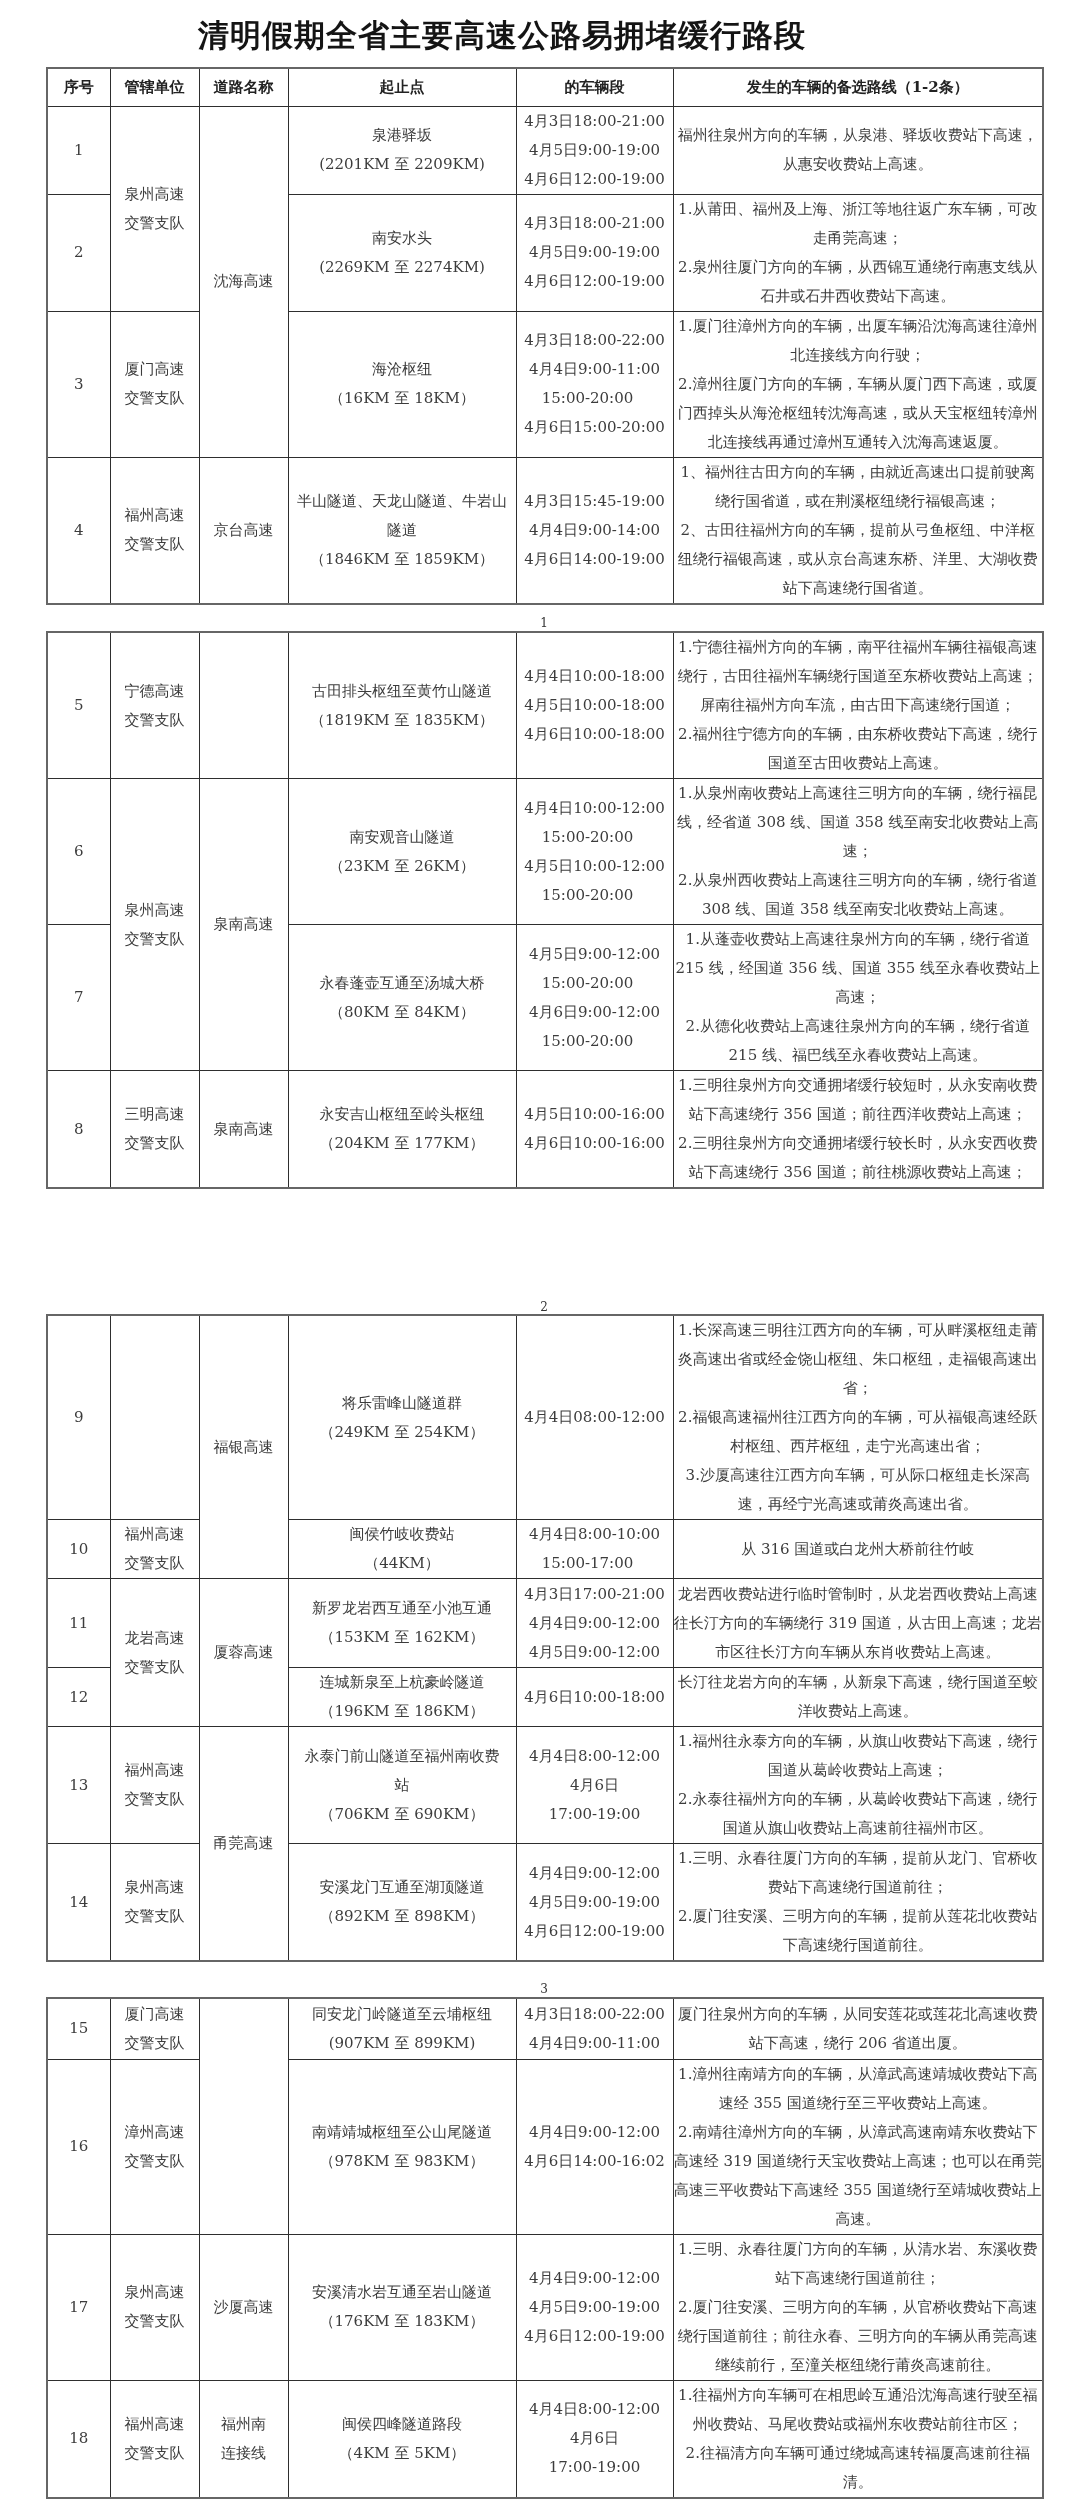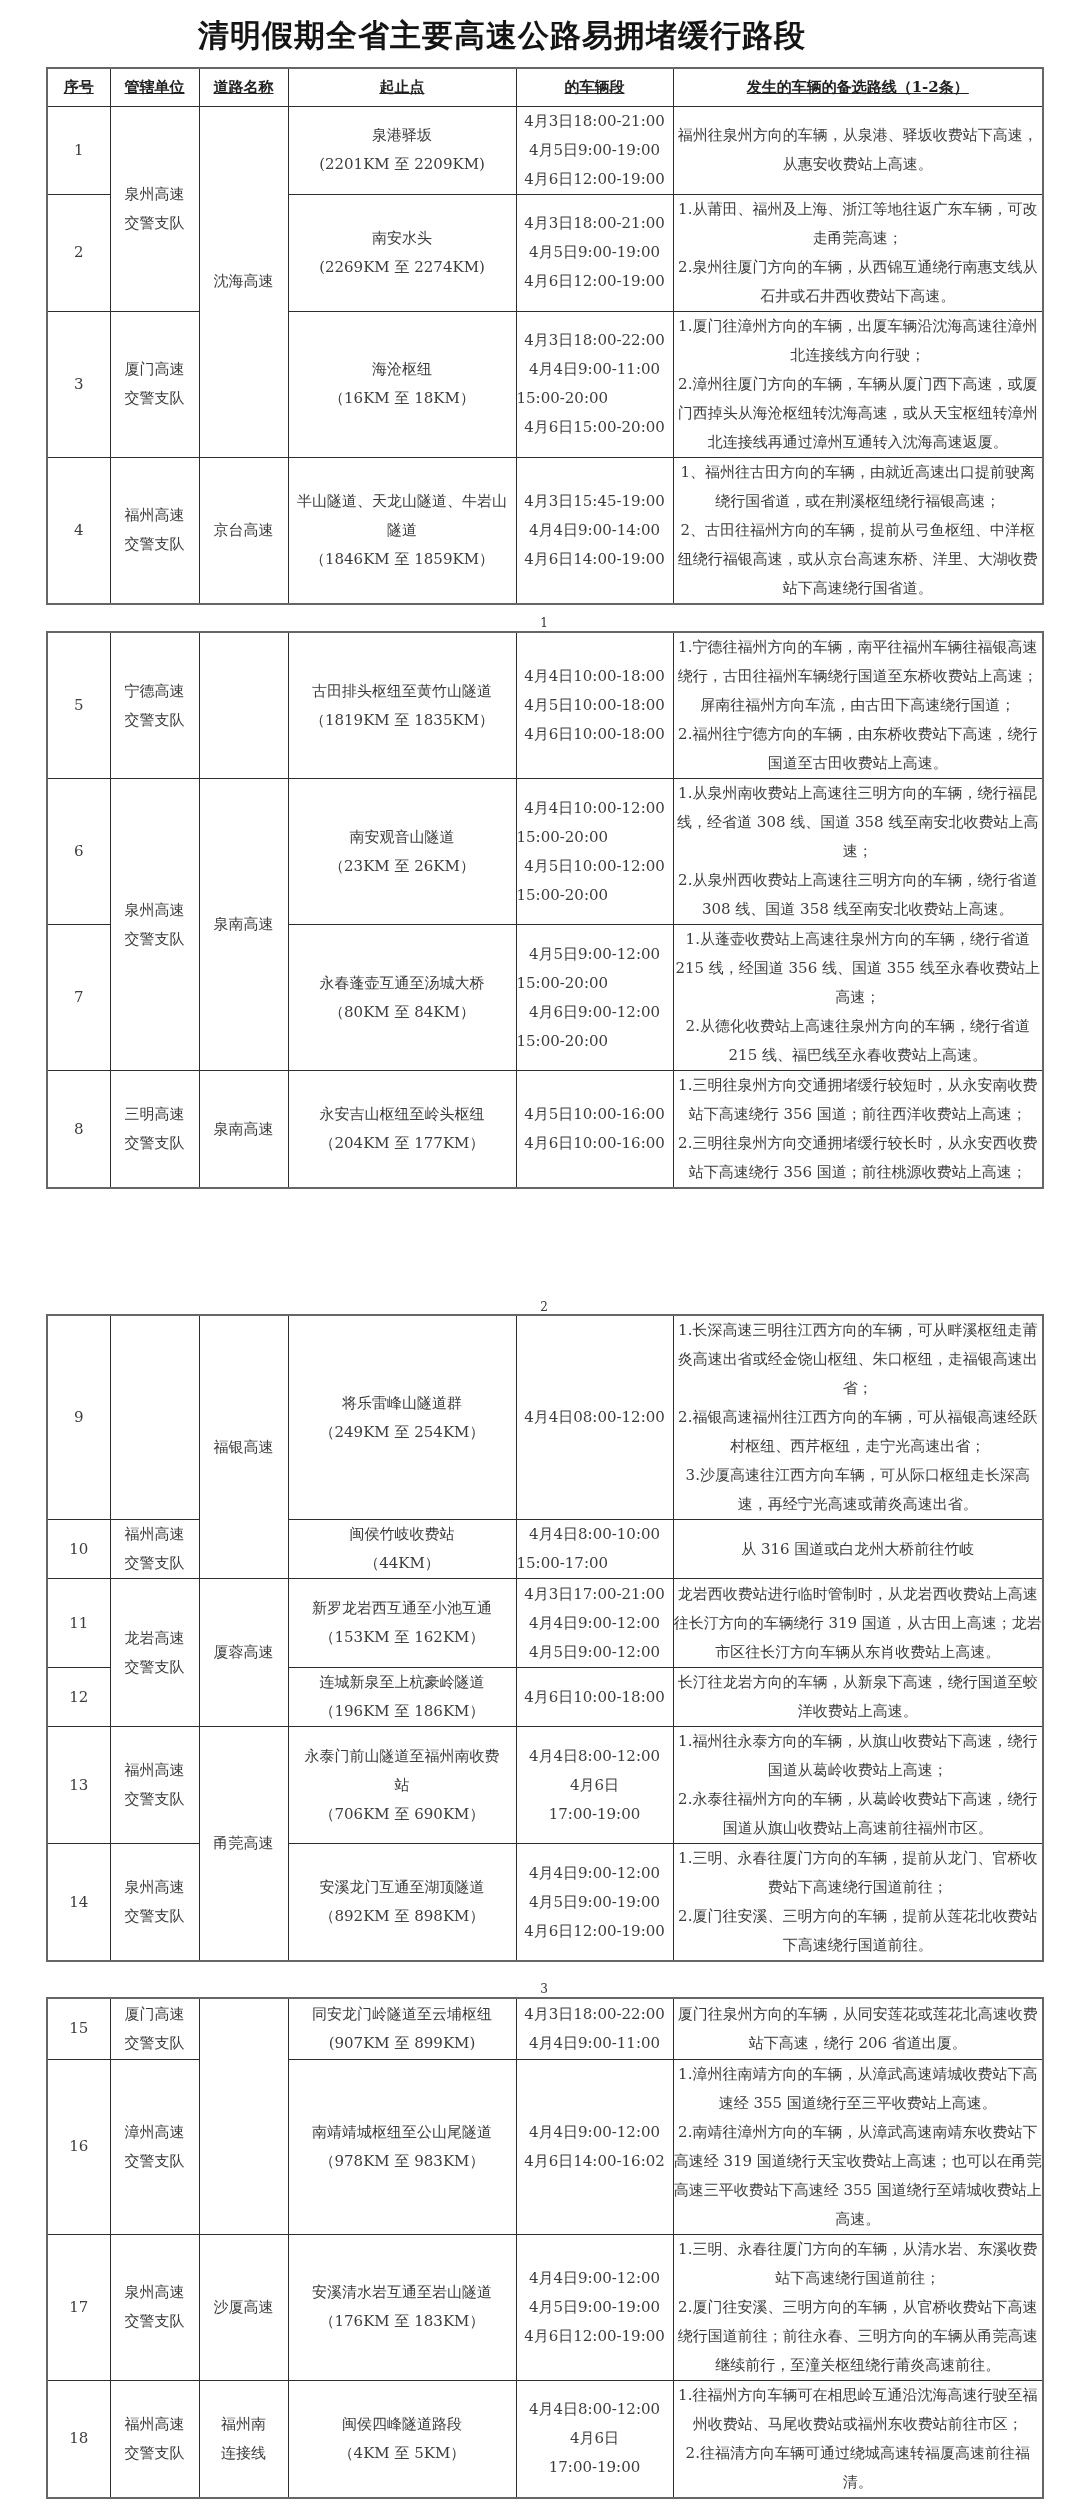--- a/index.html
+++ b/index.html
@@ -7,23 +7,23 @@
          font-family:"DejaVu Serif", "Liberation Serif", serif; color:#3c3c3c; }
   .title { position:absolute; top:14px; left:0; width:1004px; text-align:center;
            font-family:"DejaVu Sans", "Liberation Sans", sans-serif; font-size:31px;
            line-height:42px; color:#141414; font-weight:600; letter-spacing:1px; }
   .page-num { position:absolute; left:46px; width:996px; text-align:center; font-size:12px;
               line-height:14px; color:#333; }
   table.sheet { position:absolute; left:46px; width:996px; border-collapse:collapse;
                 table-layout:fixed; font-size:15px; border:2px solid #666; }
   table.sheet td, table.sheet th { border:1.5px solid #2e2e2e; padding:0; vertical-align:middle;
                 text-align:center; line-height:29px; overflow:hidden; }
-  table.sheet th { font-weight:bold; color:#222; font-size:15px;text-decoration:underline; }
+  table.sheet th { font-weight:bold; color:#222; font-size:15px; }
   .ln { display:block; white-space:nowrap; }
-  .cont { text-align:left; padding-right:14px; }
+  .cont { text-align:center; padding-right:14px; }
   td.detour { text-align:left; padding:0 4px 0 7px; }
   td.detour .item { display:block; }
   .no-top { border-top:none !important; }
   .no-bottom { border-bottom:none !important; }
 </style>
 </head>
 <body>
 
 <div class="title">清明假期全省主要高速公路易拥堵缓行路段</div>
 

